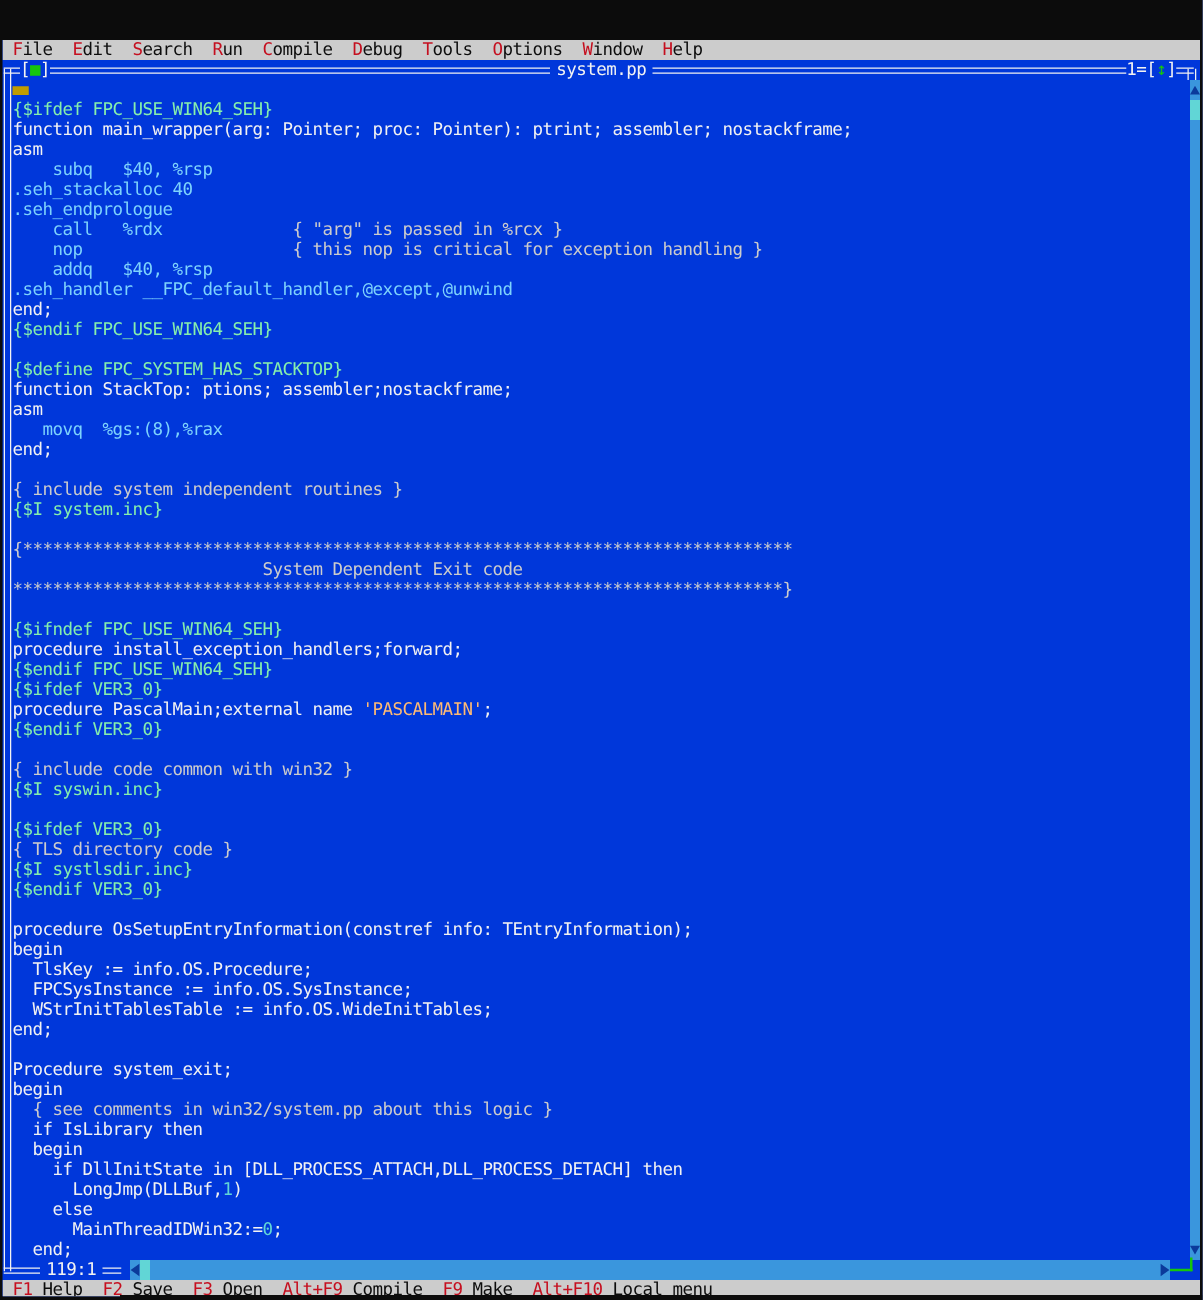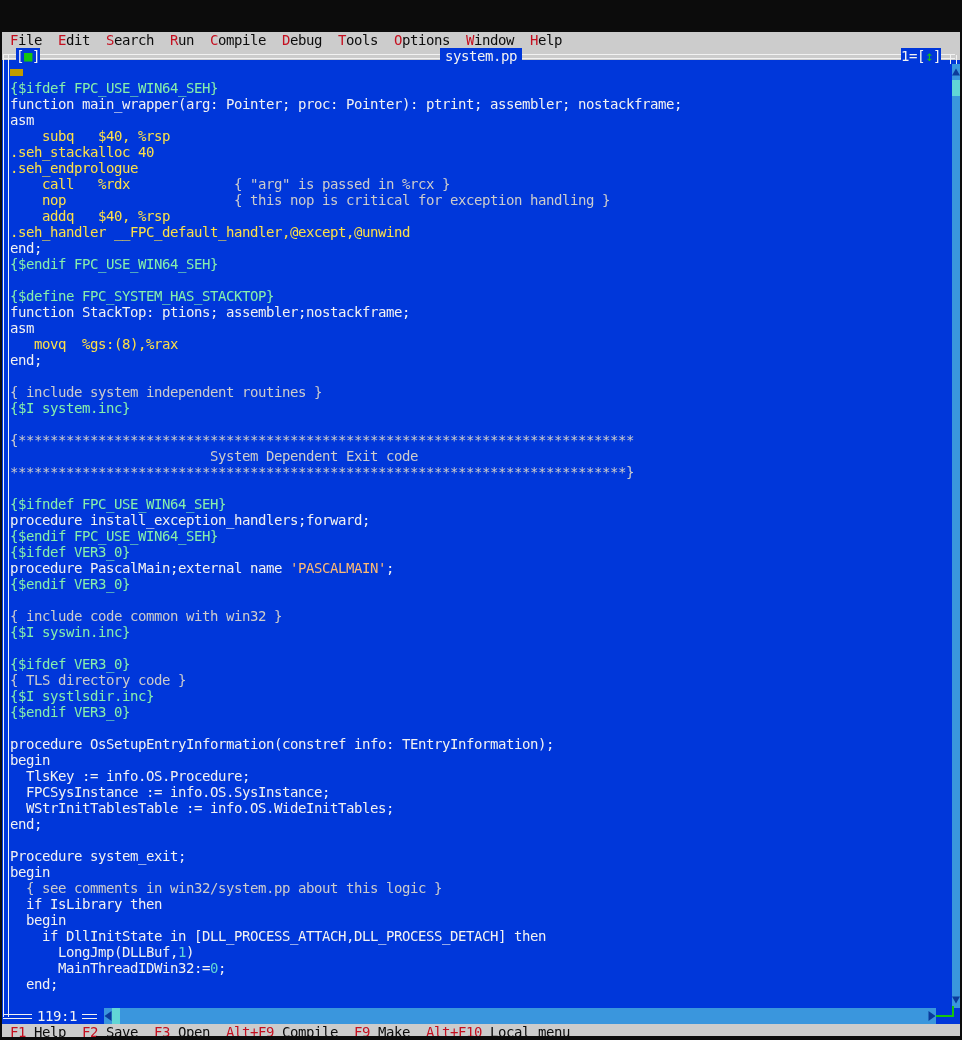--- a/index.html
+++ b/index.html
@@ -14,21 +14,21 @@
   .wbtn{position:absolute;top:0;width:46px;height:30px;}
   .wbtn .g{position:absolute;left:50%;top:50%;}
   .min-g{width:12px;height:1px;background:#1a1a1a;transform:translate(-50%,-50%);}
   .max-g{width:10px;height:10px;border:1px solid #1a1a1a;transform:translate(-50%,-50%);}
   .cls-g{width:13px;height:13px;transform:translate(-50%,-50%);}
   .cls-g::before,.cls-g::after{content:"";position:absolute;left:6px;top:0;width:1px;height:13px;background:#1a1a1a;}
   .cls-g::before{transform:rotate(45deg);} .cls-g::after{transform:rotate(-45deg);}
   
   .console{position:absolute;top:32px;left:2px;width:958px;height:1005px;background:#0037DA;
            overflow:hidden;font-size:14px;line-height:16px;letter-spacing:-0.43px;}
-  .menubar{position:absolute;top:0;left:0;right:0;height:28px;background:#CCCCCC;color:#0C0C0C;white-space:pre;}
+  .menubar{position:absolute;top:0;left:0;right:0;height:16px;background:#CCCCCC;color:#0C0C0C;white-space:pre;}
   .menubar .pad{padding-left:8px;}
   .mitem{white-space:pre;}
   .hot{color:#C50F1F;}
   
   .tline{position:absolute;top:22px;left:1px;width:952px;height:3px;
          border-top:1px solid #F2F2F2;border-bottom:1px solid #F2F2F2;}
   .trcorner{position:absolute;top:23px;left:948px;width:5px;height:9px;
             border-left:1px solid #F2F2F2;border-right:1px solid #F2F2F2;}
   .lline{position:absolute;top:23px;left:1px;width:4px;height:962px;
          border-left:1px solid #F2F2F2;border-right:1px solid #F2F2F2;}
@@ -37,21 +37,21 @@
   .flabel{position:absolute;height:16px;background:#0037DA;color:#F2F2F2;white-space:pre;}
   .wclose{top:16px;left:14px;}
   .wtitle2{top:16px;left:438px;padding:0 5px;}
   .wnum{top:16px;left:899px;}
   .wpos{top:976px;left:30px;padding:0 5px;}
   .tg{color:#16C60C;}
   
   .lines{position:absolute;top:32px;left:0;right:8px;}
   .row{height:16px;white-space:pre;padding-left:8px;}
   .tw{color:#F2F2F2;} .tc{color:#CCCCCC;} .td{color:#86efac;}
-  .ta{color:#fde047;} .ts{color:#fdba74;} .tn{color:#61D6D6;}
+  .ta{color:#7dd3fc;} .ts{color:#fdba74;} .tn{color:#61D6D6;}
   .mk{display:inline-block;width:13px;height:7px;background:#C19C00;vertical-align:top;margin-top:5px;}
   
   .sbtrack{background-color:#0037DA;
     background-image:repeating-linear-gradient(0deg,rgba(58,150,221,.95) 0 1px,transparent 1px 2px),
                      repeating-linear-gradient(90deg,rgba(58,150,221,.7) 0 1px,transparent 1px 2px);}
   .vsb{position:absolute;left:950px;top:32px;width:8px;height:944px;}
   .vcell{position:absolute;left:0;width:8px;height:16px;background:#3A96DD;}
   .vup{top:0;} .vthumb{top:16px;background:#61D6D6;} .vtrk{top:32px;height:896px;}
   .vdn{top:928px;}
   .hsb{position:absolute;top:976px;left:102px;height:16px;}
@@ -142,20 +142,21 @@
         <div class="row"><span class="tw">  WStrInitTablesTable := info.OS.WideInitTables;</span></div>
         <div class="row"><span class="tw">end;</span></div>
         <div class="row"></div>
         <div class="row"><span class="tw">Procedure system_exit;</span></div>
         <div class="row"><span class="tw">begin</span></div>
         <div class="row"><span class="tc">  { see comments in win32/system.pp about this logic }</span></div>
         <div class="row"><span class="tw">  if IsLibrary then</span></div>
         <div class="row"><span class="tw">  begin</span></div>
         <div class="row"><span class="tw">    if DllInitState in [DLL_PROCESS_ATTACH,DLL_PROCESS_DETACH] then</span></div>
         <div class="row"><span class="tw">      LongJmp(DLLBuf,</span><span class="tn">1</span><span class="tw">)</span></div>
+        <div class="row"><span class="tw">    else</span></div>
         <div class="row"><span class="tw">      MainThreadIDWin32:=</span><span class="tn">0</span><span class="tw">;</span></div>
         <div class="row"><span class="tw">  end;</span></div>
       </div>
 
     <div class="vsb">
       <div class="vcell vup">
           <span class="arr a-up"></span>
         </div>
       <div class="vcell vthumb"></div>
       <div class="vcell vtrk sbtrack"></div>

